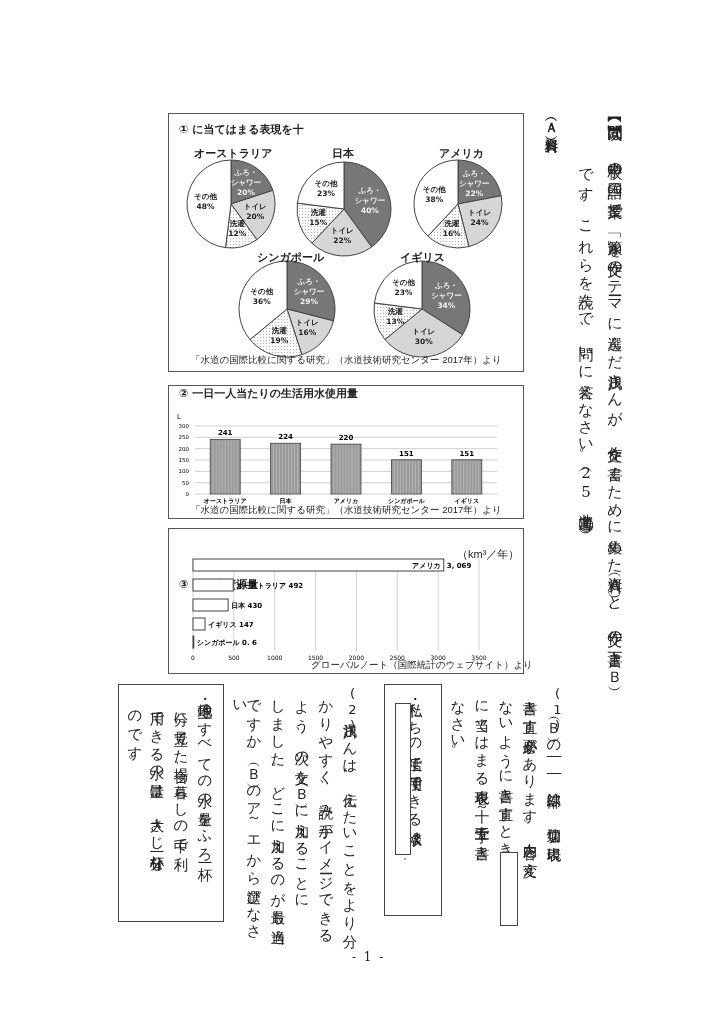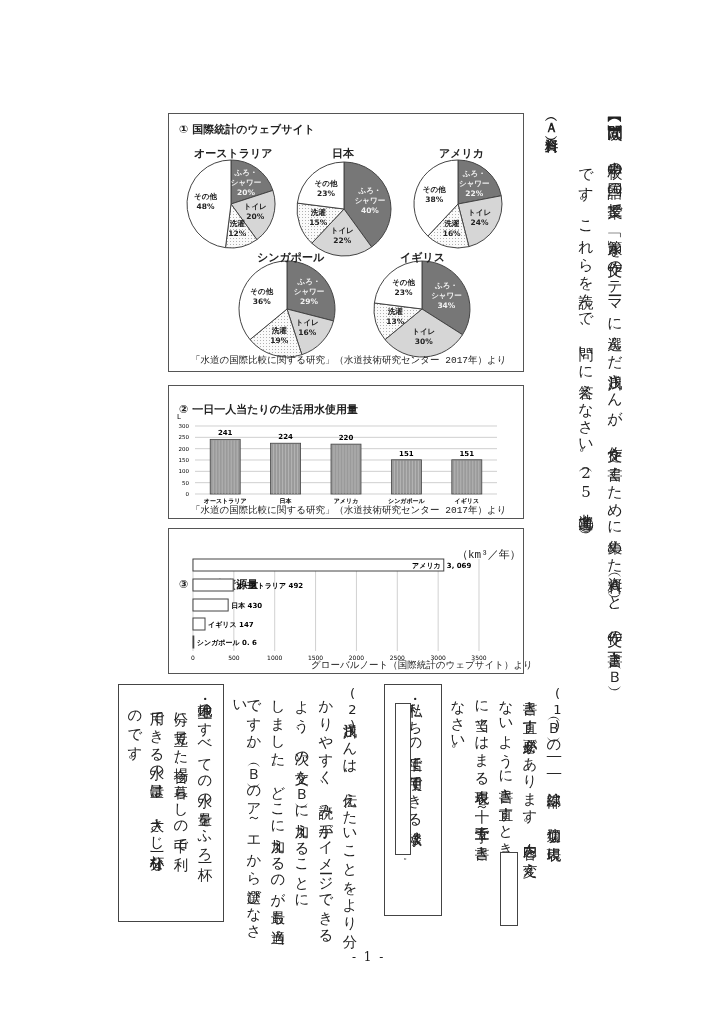--- a/index.html
+++ b/index.html
@@ -3,39 +3,39 @@
 <meta charset="utf-8">
 <style>
   html, body { margin:0; padding:0; background:#ffffff; }
   body { width:724px; height:1024px; position:relative; overflow:hidden;
          font-family:"DejaVu Serif", serif; color:#222; }
   .abs { position:absolute; }
   .vt { writing-mode: vertical-rl; text-orientation: upright; font-size:14.5px; line-height:24px; letter-spacing:1px; white-space:nowrap; }
   .sans { font-family:"DejaVu Sans", sans-serif; }
   .panel { position:absolute; border:1.5px solid #555; background:#fff; }
   .ptitle { position:absolute; font-family:"DejaVu Sans", sans-serif; font-weight:bold; font-size:11px; }
-  .src { position:absolute; font-family:Liberation Mono, monospace; font-size:9.5px; white-space:nowrap; }
+  .src { position:absolute; font-family:Liberation Sans, sans-serif; font-size:9.5px; white-space:nowrap; }
   .pname { position:absolute; font-family:"DejaVu Sans", sans-serif; font-weight:bold; font-size:11px; text-align:center; white-space:nowrap; }
   .plabel { position:absolute; font-family:"DejaVu Sans", sans-serif; font-weight:bold; font-size:7.5px; text-align:center; line-height:10px; white-space:nowrap; transform:translate(-50%,-50%); }
   .plabel.w { color:#f2f2f2; }
   svg text { font-family:"DejaVu Sans", sans-serif; }
   .boxed { position:absolute; border:1.5px solid #444; background:#fff; }
 </style>
 </head>
 <body>
 
 <div class="abs vt" style="left:603px; top:112px; font-size:15px;">
   <span style="font-weight:bold;">【問】</span><span>次は、中学校の国語の授業で、「節水」を作文のテーマに選んだ浅川さんが、作文を書くために集めた資料（Ａ）と、作文の下書き（Ｂ）</span>
 </div>
 <div class="abs vt" style="left:574px; top:158px; font-size:15px;">です。これらを読んで、問いに答えなさい。（25北海道①）</div>
 
 <div class="abs vt sans" style="left:539px; top:112px; font-size:13px; font-weight:bold;">（Ａ）資料</div>
 
 <div class="panel" style="left:168px; top:113px; width:354px; height:257px;">
-  <div class="ptitle" style="left:10px; top:8px;">① 国際統計のウェブサイト</div>
+  <div class="ptitle" style="left:10px; top:8px;">① に当てはまる表現を十</div>
 
   <svg width="354" height="257" style="position:absolute; left:0; top:0;">
     <defs>
       <pattern id="dots" width="3" height="3" patternUnits="userSpaceOnUse">
         <rect width="3" height="3" fill="#fafafa"></rect>
         <circle cx="1.5" cy="1.5" r="0.5" fill="#999"></circle>
       </pattern>
     </defs>
     <g id="pies">
         <path d="M62,90 L62,46 A44,44 0 0 1 103.84648671698676,76.40325224750231 Z" fill="#777" stroke="#444" stroke-width="1"></path>
@@ -87,21 +87,21 @@
       <div class="plabel w" style="left: 277.396px; top: 181.588px;">ふろ・<br>シャワー<br>34%</div>
       <div class="plabel " style="left: 254.748px; top: 222.785px;">トイレ<br>30%</div>
       <div class="plabel " style="left: 226.265px; top: 202.767px;">洗濯<br>13%</div>
       <div class="plabel " style="left: 234.589px; top: 174.117px;">その他<br>23%</div>
     </div>
 
   <div class="src" style="left:22px; top:240px;">「水道の国際比較に関する研究」（水道技術研究センター 2017年）より</div>
 </div>
 
 <div class="panel" style="left:168px; top:385px; width:354px; height:132px;">
-  <div class="ptitle" style="left:10px; top:16px;text-align:right;">② 一日一人当たりの生活用水使用量</div>
+  <div class="ptitle" style="left:10px; top:0;text-align:right;">② 一日一人当たりの生活用水使用量</div>
   <svg width="354" height="132" style="position:absolute; left:0; top:0;">
     <g id="bars">
         <text x="8" y="33" font-size="7">L</text>
         <line x1="26" x2="328" y1="108" y2="108" stroke="#bbb" stroke-width="0.7"></line>
         <text x="20" y="110" font-size="5.5" text-anchor="end">0</text>
         <line x1="26" x2="328" y1="96.66666666666667" y2="96.66666666666667" stroke="#bbb" stroke-width="0.7"></line>
         <text x="20" y="98.66666666666667" font-size="5.5" text-anchor="end">50</text>
         <line x1="26" x2="328" y1="85.33333333333334" y2="85.33333333333334" stroke="#bbb" stroke-width="0.7"></line>
         <text x="20" y="87.33333333333334" font-size="5.5" text-anchor="end">100</text>
         <line x1="26" x2="328" y1="74" y2="74" stroke="#bbb" stroke-width="0.7"></line>

